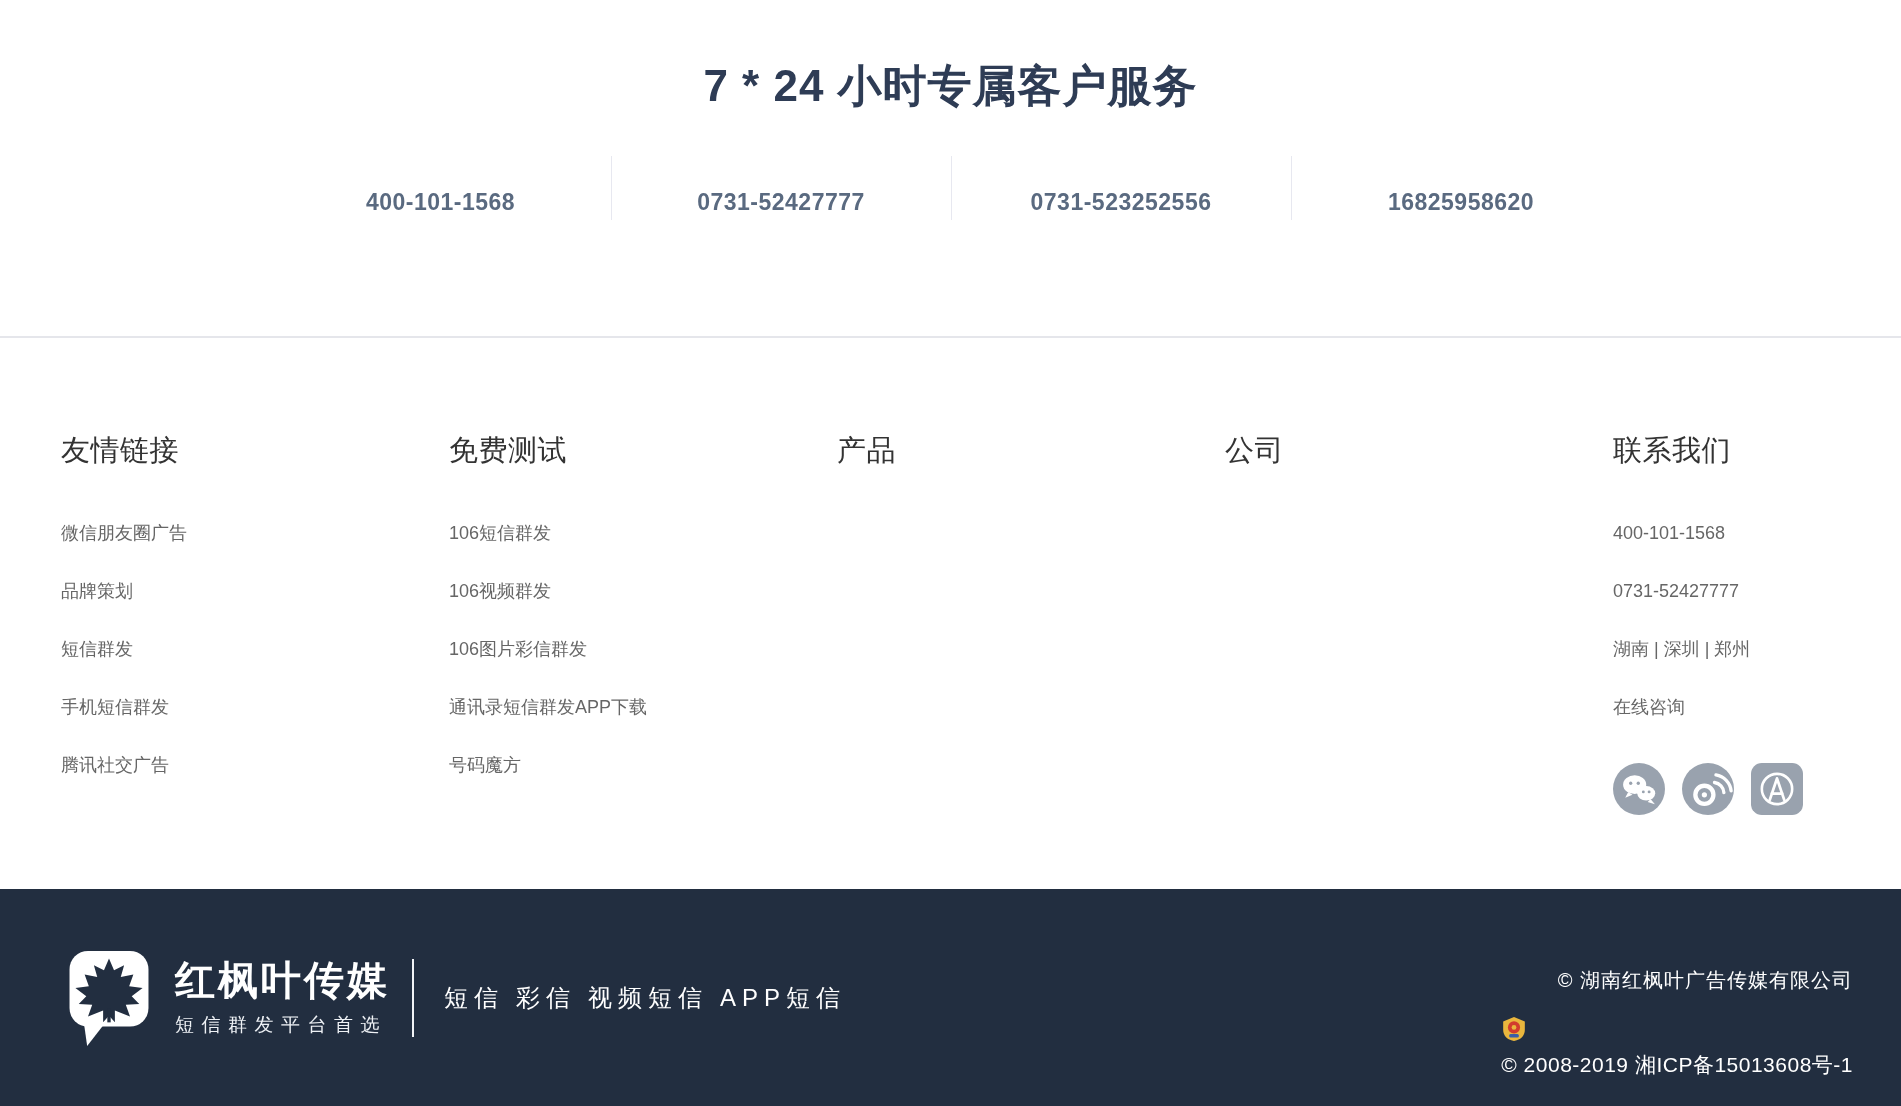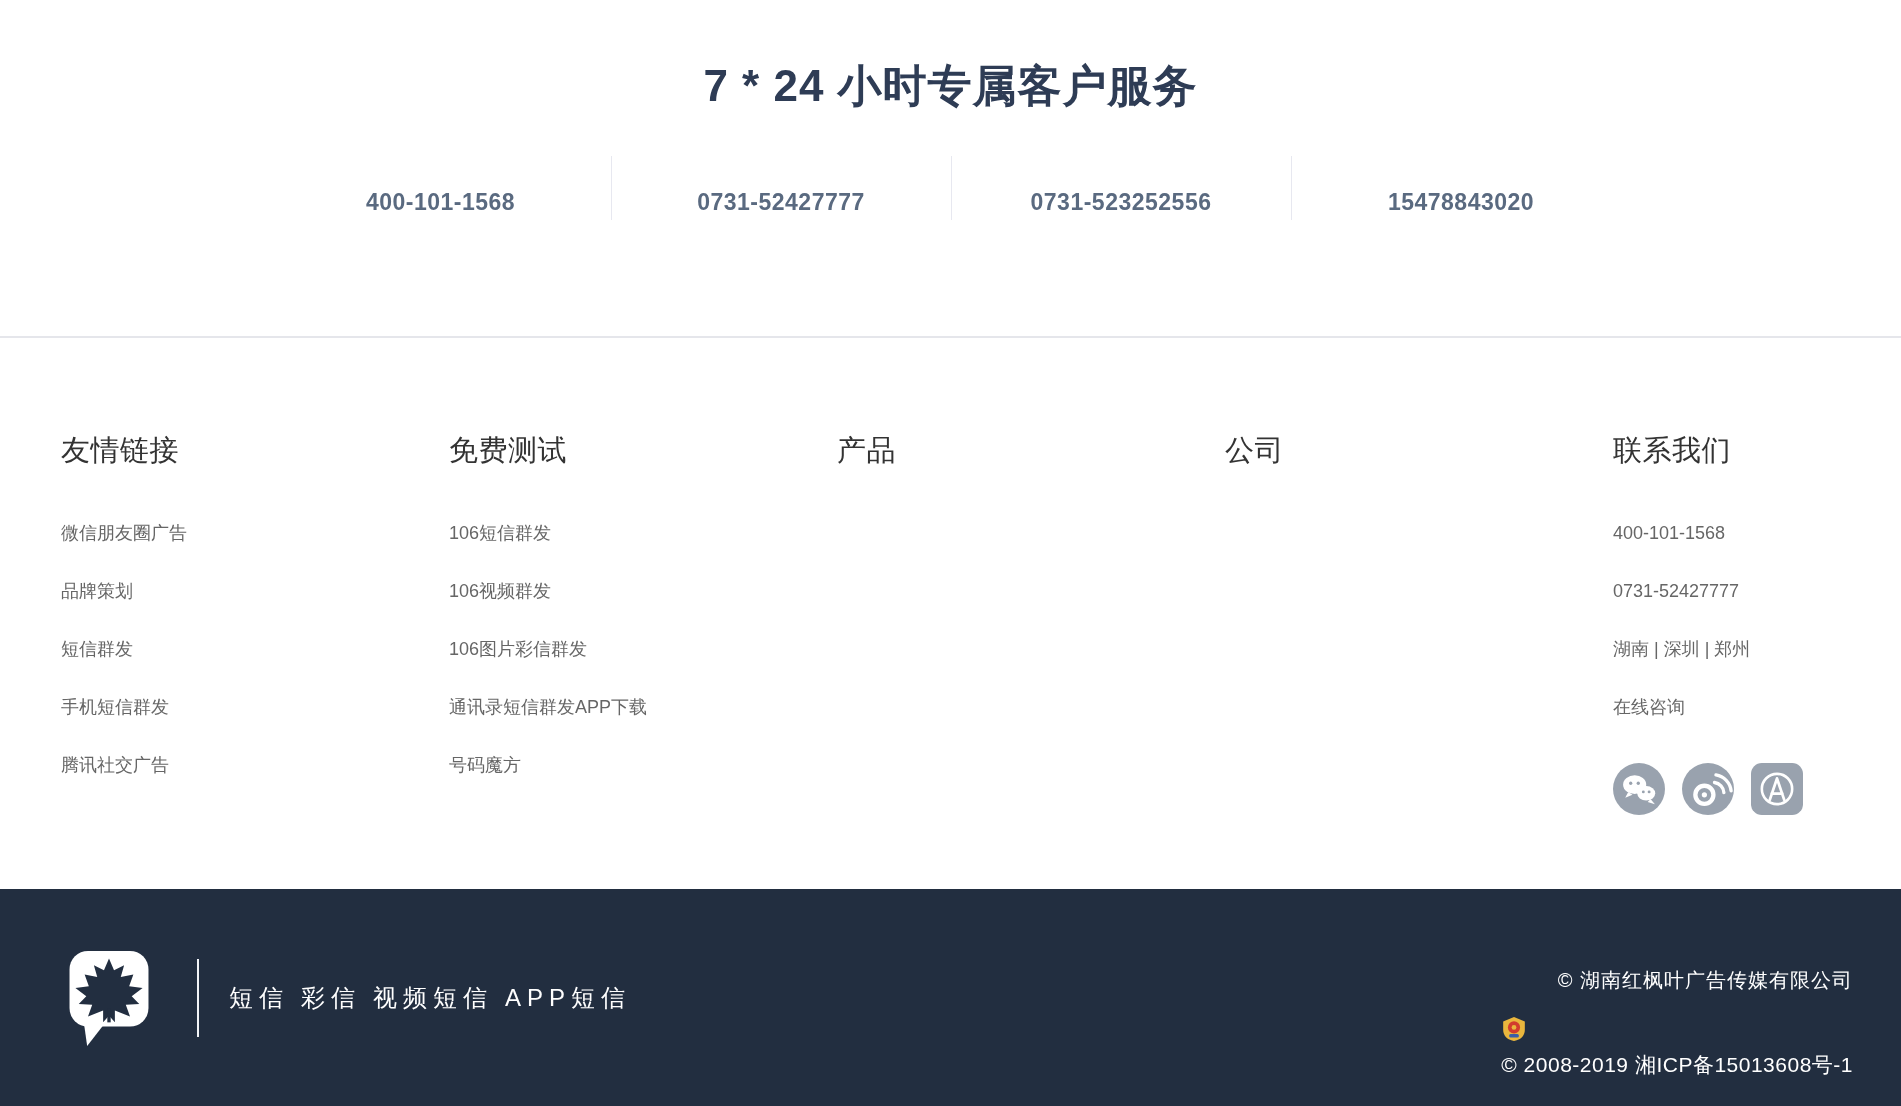--- a/index.html
+++ b/index.html
@@ -58,21 +58,21 @@
 <body>
 
 <div class="page">
 
   <section class="service">
     <h1 class="service-title">7 * 24 小时专属客户服务</h1>
     <div class="phones" id="phones">
         <div class="phone-cell">400-101-1568</div>
         <div class="phone-cell">0731-52427777</div>
         <div class="phone-cell">0731-523252556</div>
-        <div class="phone-cell">15478843020</div>
+        <div class="phone-cell">16825958620</div>
       </div>
   </section>
 
   <hr class="section-divider">
 
   <nav class="footnav" id="footnav">
       <div class="fcol">
         <h3>友情链接</h3>
         <ul>
           <li><a>微信朋友圈广告</a></li>
@@ -141,20 +141,24 @@
     </nav>
 
   <footer class="bar">
     <div class="bar-left">
       <svg class="logo-svg" viewBox="0 0 100 118" aria-hidden="true">
         <path d="M20 88 L46 88 L24 116 Z" fill="#ffffff"></path>
         <rect x="3" y="3" width="94" height="90" rx="22" fill="#ffffff"></rect>
         <polygon fill="#222e40" points="50,12 56,26 68,20 64,34 79,31 74,45 90,47 77,57 86,66 70,67 75,81 57,74 57,88 50,80 43,88 43,74 25,81 30,67 14,66 23,57 10,47 26,45 21,31 36,34 32,20 44,26"></polygon>
         <rect x="48" y="72" width="4" height="16" fill="#222e40"></rect>
       </svg>
+      <div>
+        <div class="brand-name">红枫叶传媒</div>
+        <div class="brand-tagline">短信群发平台首选</div>
+      </div>
       <div class="vline"></div>
       <div class="services" id="services">
           <span>短信</span>
           <span>彩信</span>
           <span>视频短信</span>
           <span>APP短信</span>
         </div>
     </div>
     <div class="copy">
       <div class="copy-line1">© 湖南红枫叶广告传媒有限公司</div>

